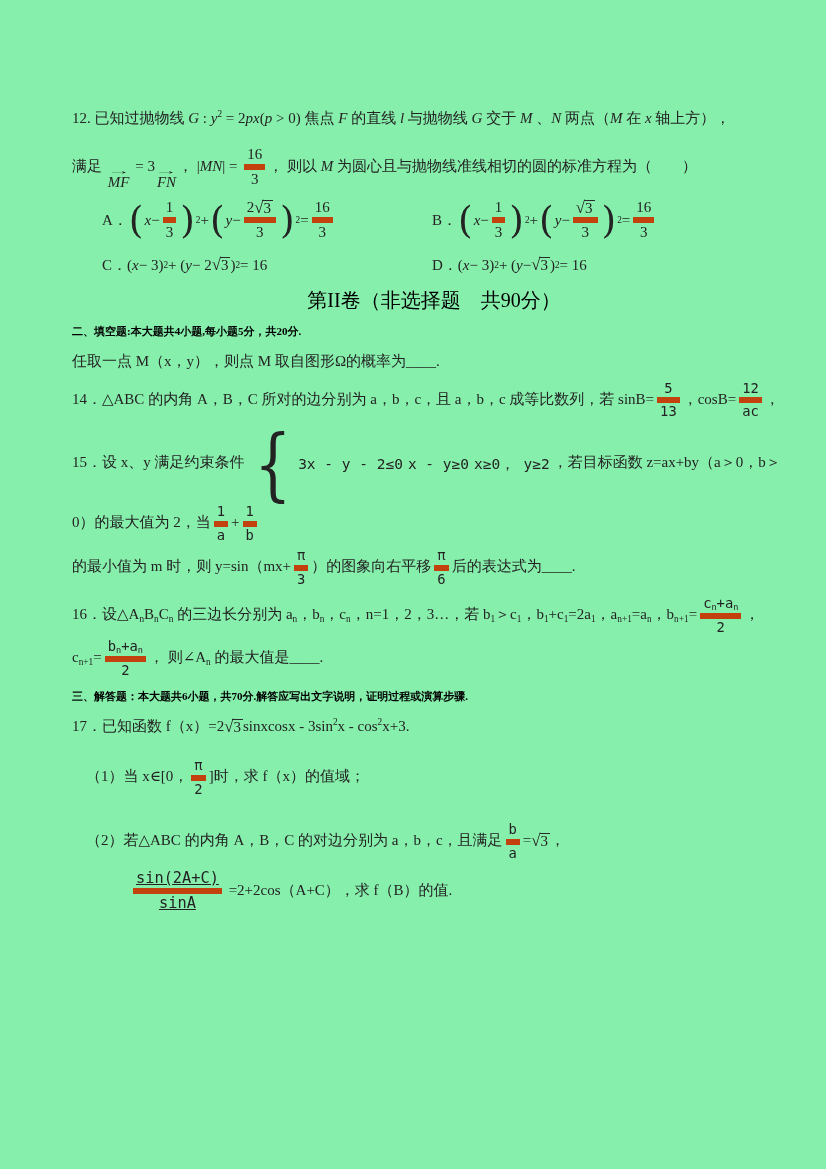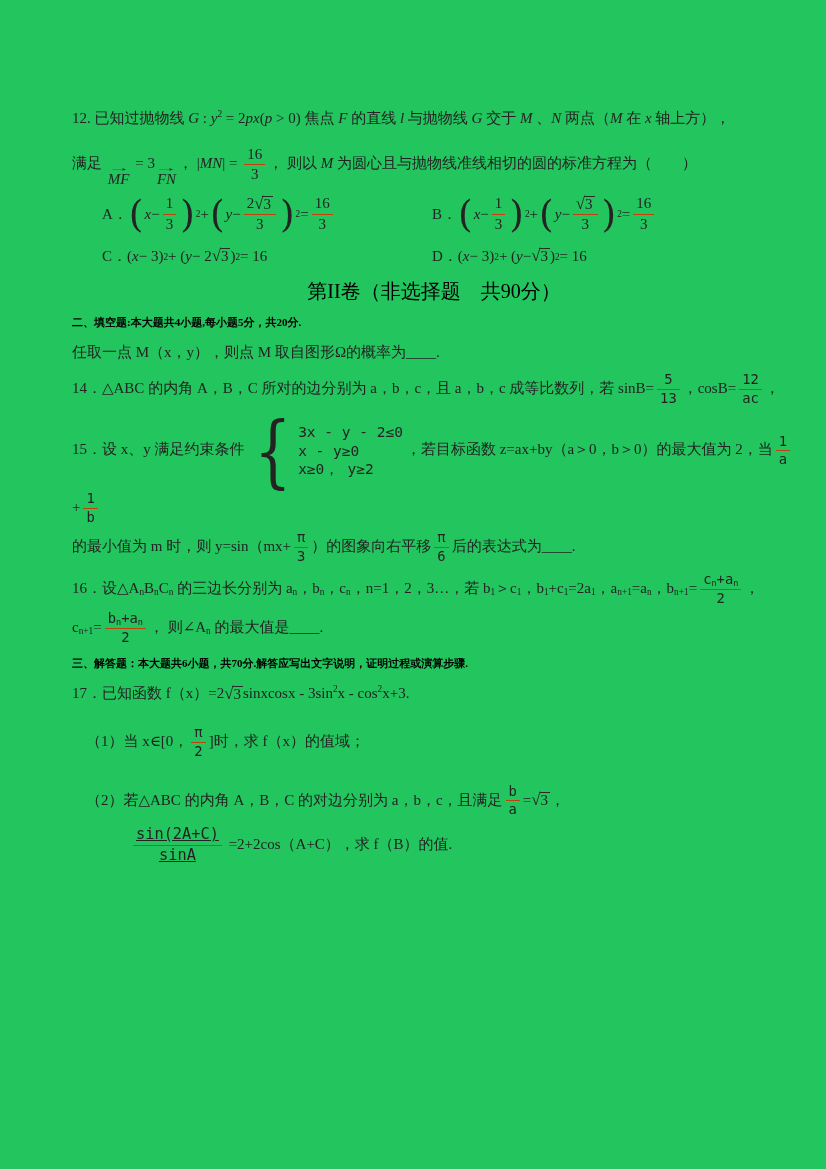--- a/index.html
+++ b/index.html
@@ -1,52 +1,52 @@
 <!DOCTYPE html>
 <html><head>
 <meta charset="utf-8">
 <style>
   html,body{margin:0;padding:0;background:#ffffff;}
   .page{
-    width:826px;height:1169px;background:#22c55e;color:#232323;position:relative;
+    width:826px;height:1169px;background:#86efac;color:#232323;position:relative;
     font-family:"Liberation Serif","DejaVu Serif",serif;font-size:15px;overflow:hidden;
   }
   .content{padding:106px 30px 0 72px;width:724px;}
   p,h2,h3{margin:0;padding:0;font-weight:normal;}
   .line{line-height:24px;}
   
   .sp14{margin-top:14px;} .sp12{margin-top:12px;} .sp10{margin-top:10px;}
   .sp8{margin-top:8px;} .sp6{margin-top:6px;} .sp4{margin-top:4px;} .sp0{margin-top:0;} .sp18{margin-top:18px;} .sp20{margin-top:20px;}
   .part-title{text-align:center;font-weight:normal;font-size:20px;color:#000;}
   .sec-title{font-weight:bold;font-size:11px;color:#000;}
   .indent1{margin-left:14px;}
   .indent2{margin-left:58px;}
   
   .mi{font-style:italic;}
   .sup{font-size:0.62em;vertical-align:0.65em;line-height:0;}
   .sub{font-size:0.62em;vertical-align:-0.25em;line-height:0;}
   .frac{display:inline-flex;flex-direction:column;text-align:center;vertical-align:middle;
         line-height:1.15;margin:2px 3px;}
-  .fnum{border-bottom:1px solid #c2410c;padding:0 3px 1px;}
+  .fnum{border-bottom:6px solid #c2410c;padding:0 3px 1px;}
   .fden{padding:1px 3px 0;}
   .frac.mono{font-family:"DejaVu Sans Mono",monospace;font-size:0.92em;}
   .frac.big{font-size:1.02em;text-decoration:underline;}
   .sqrt{display:inline-flex;align-items:stretch;line-height:1.05;vertical-align:-1px;}
   .rad{font-size:1.12em;line-height:1;margin-right:-1px;}
   .radand{border-top:1px solid #2a2a2a;padding:0 2px 0 1px;}
   .vec{display:inline-flex;flex-direction:column;align-items:center;line-height:1;
        vertical-align:-3px;margin:0 2px;}
   .vecarrow{font-size:10px;height:8px;line-height:7px;transform:scaleX(2.3);}
   .vecbody{font-style:italic;font-family:Liberation Serif, serif;}
   .bigp{font-size:2.5em;font-weight:300;line-height:0;vertical-align:middle;
         font-family:"DejaVu Serif",serif;padding:0 1px;}
   .sys{display:inline-flex;align-items:center;vertical-align:middle;margin:0 3px;}
   .brace{font-size:78px;line-height:76px;font-weight:300;transform:scaleX(0.75);
          font-family:"DejaVu Serif",serif;margin-right:1px;}
-  .syscol{display:inline-flex;flex-direction:column;text-align:left;}
+  .syscol{display:inline-flex;flex-direction:row;gap:5px;text-align:left;}
   .sysline{font-family:"DejaVu Sans Mono",monospace;font-size:14.5px;line-height:1.3;}
   .optrow{display:flex;align-items:center;}
   .opt{display:inline-flex;align-items:center;flex-wrap:nowrap;}
   .opt-a,.opt-c{width:330px;margin-left:30px;}
 </style>
 </head>
 <body>
 
 <div class="page">
   <div class="content">

